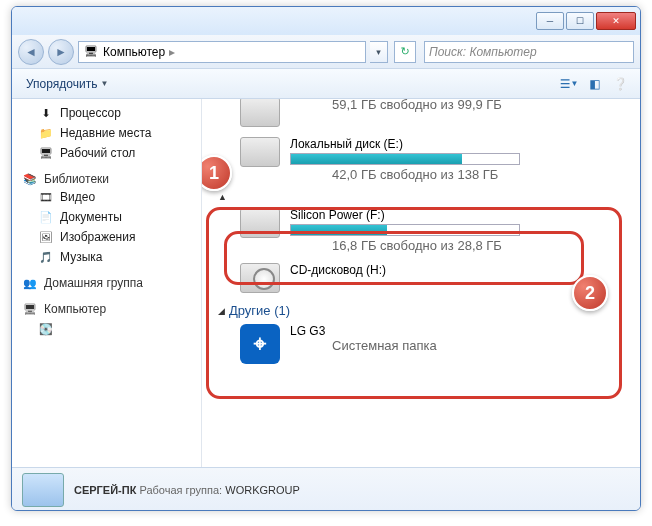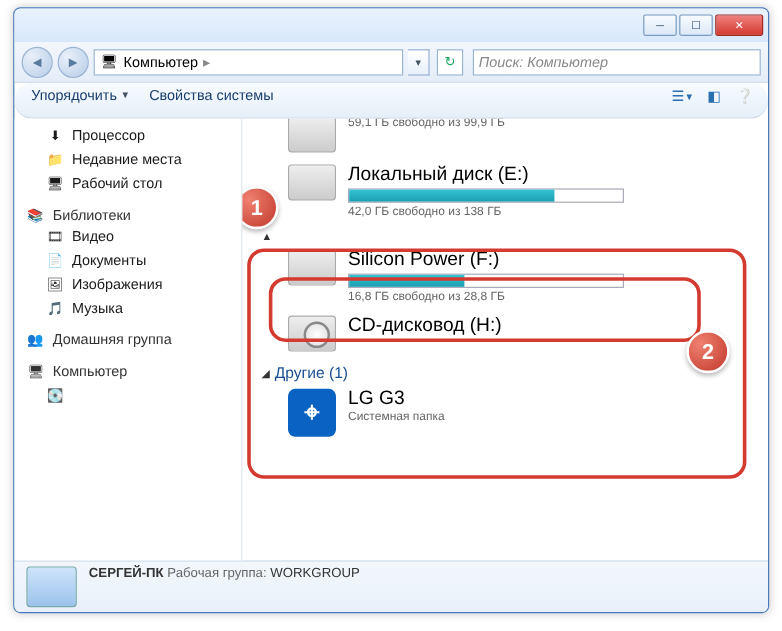--- a/index.html
+++ b/index.html
@@ -7,43 +7,43 @@
   .window { width: 630px; height: 505px; margin: 6px auto 0; border: 1px solid #4a7abc; border-radius: 6px; overflow: hidden; box-shadow: 0 0 8px rgba(0,0,0,.2); background: #fff; }
   .titlebar { height: 28px; background: linear-gradient(#eaf3fd,#d7e8fb); display: flex; justify-content: flex-end; align-items: center; padding-right: 4px; }
   .winbtn { width: 28px; height: 18px; margin-left: 2px; border: 1px solid #7a9bc0; border-radius: 2px; display: flex; align-items: center; justify-content: center; font-size: 9px; background: linear-gradient(#f7fbff,#dce9f7); color:#2b4a6f; }
   .winbtn.close { background: linear-gradient(#f08080,#d43a2f); color:#fff; border-color:#a02820; width:40px; }
   .addrbar { height: 34px; background: linear-gradient(#f3f7fc,#e4edf8); display: flex; align-items: center; padding: 0 6px; gap:4px; border-bottom:1px solid #c9d8ea; }
   .navbtn { width: 26px; height: 26px; border-radius: 50%; background: radial-gradient(circle at 30% 30%, #e8f0fa, #b8cde6); border:1px solid #9ab4d4; display:flex;align-items:center;justify-content:center;color:#5a7aa0;font-size:12px; }
   .addrbox { flex: 1; height: 22px; background:#fff; border:1px solid #9ab4d4; display:flex; align-items:center; padding:0 4px; font-size:12px; gap:4px; }
   .addrbox .sep { color:#888; }
   .addrdrop { width:18px; height:22px; border:1px solid #9ab4d4; border-left:none; background:linear-gradient(#fff,#e8f0fa); display:flex;align-items:center;justify-content:center;font-size:9px;color:#456; }
   .refresh { width:22px; height:22px; border:1px solid #9ab4d4; background:#fff; margin-left:2px; display:flex;align-items:center;justify-content:center;color:#2a6;font-size:11px; }
-  .searchbox { width: 240px; height:22px; border:1px solid #9ab4d4; background:#fff; margin-left:4px; padding:0 4px; font-size:12px; color:#888; display:flex;align-items:center;font-style:italic; }
-  .toolbar { height: 30px; background: linear-gradient(#f7fbff,#e6eff9); border-bottom:1px solid #c9d8ea; display:flex; align-items:flex-start; padding:0 6px; font-size:12px; color:#1a3e6e;border-radius:15px; }
+  .searchbox { width: 210px; height:22px; border:1px solid #9ab4d4; background:#fff; margin-left:4px; padding:0 4px; font-size:12px; color:#888; display:flex;align-items:center;font-style:italic; }
+  .toolbar { height: 30px; background: linear-gradient(#f7fbff,#e6eff9); border-bottom:1px solid #c9d8ea; display:flex; align-items:center; padding:0 6px; font-size:12px; color:#1a3e6e; }
   .tbtn { padding:3px 8px; display:flex; align-items:center; gap:3px; cursor:default; }
   .tbtn .arr { font-size:8px; color:#456; }
   .spacer { flex:1; }
   .iconbtn { width:26px;height:22px;border:1px solid transparent;display:flex;align-items:center;justify-content:center;color:#2a6fb0; }
   .body { display:flex; height: 368px; }
   .sidebar { width: 190px; border-right:1px solid #e0e6ee; overflow:hidden; padding:4px 0; font-size:12px; background:#fff; }
   .sbitem { display:flex; align-items:center; gap:6px; padding:2px 0 2px 26px; color:#1a1a1a; white-space:nowrap; }
   .sbhdr { padding-left:10px; font-size:12px; color:#333; display:flex;align-items:center;gap:6px; margin-top:8px; }
   .ic { width:16px; height:16px; display:inline-flex; align-items:center; justify-content:center; font-size:11px; }
   .content { flex:1; overflow:hidden; position:relative; padding:4px 8px; font-size:12px; }
   .drive { display:flex; gap:10px; margin:6px 0 10px 30px; align-items:flex-start; }
   .driveic { width:40px;height:30px; background:linear-gradient(#eee,#ccc); border:1px solid #aaa; border-radius:3px; position:relative; }
   .driveic.cd::after { content:""; position:absolute; width:18px;height:18px; border:2px solid #888; border-radius:50%; top:4px; right:4px; background:radial-gradient(circle,#fff,#ddd); }
   .drivebody { flex:1; }
-  .drivelabel { font-size:16px; color:#000; }
+  .drivelabel { font-size:12px; color:#000; }
   .bar { width:230px; height:12px; border:1px solid #aab; background:#fff; margin:2px 0; position:relative; }
   .barfill { height:100%; background:linear-gradient(#34c3d4,#1a9fb0); }
-  .drivestat { font-size:10px; color:#666; }
+  .drivestat { font-size:13px; color:#666;margin-left:42px; }
   .grouphdr { color:#1a4e8e; font-size:13px; margin:8px 0 4px 8px; display:flex;align-items:center;gap:4px; }
   .grouphdr .tri { font-size:9px; color:#333; }
-  .statusbar { height:44px; border-top:1px solid #c9d8ea; background:linear-gradient(#f3f7fc,#e8f0fa); display:flex; align-items:flex-start; padding:4px 10px; gap:10px; font-size:11px; color:#333; }
+  .statusbar { height:44px; border-top:1px solid #c9d8ea; background:linear-gradient(#f3f7fc,#e8f0fa); display:flex; align-items:center; padding:4px 10px; gap:10px; font-size:11px; color:#333; }
   .pcic { width:42px;height:34px; background:linear-gradient(#cde4fb,#9cc3ec); border:1px solid #7aa; border-radius:3px; }
   .callout { position:absolute; border:3px solid #d43a2f; border-radius:14px; pointer-events:none; }
   .badge { position:absolute; width:36px;height:36px; border-radius:50%; background:radial-gradient(circle at 30% 30%,#f08070,#c0392b); color:#fff; font-weight:bold; font-size:18px; display:flex;align-items:center;justify-content:center; box-shadow:0 2px 4px rgba(0,0,0,.3); border:2px solid #fff; }
   .bt { width:40px;height:40px; background:#0a63c2; border-radius:6px; display:flex;align-items:center;justify-content:center;color:#fff;font-size:22px;font-weight:bold; }
 </style>
 </head>
 <body>
 
 <div class="window">
   <div class="titlebar">
@@ -65,23 +65,20 @@
     <div class="searchbox">
       <span>Поиск: Компьютер</span>
     </div>
   </div>
 
   <div class="toolbar">
     <div class="tbtn">
       <span>Упорядочить</span>
         <span class="arr">▼</span>
     </div>
-    <div class="tbtn">
-      <span>Свойства системы</span>
-    </div>
     <div class="spacer"></div>
     <div class="iconbtn">☰<span style="font-size:8px">▼</span></div>
     <div class="iconbtn">◧</div>
     <div class="iconbtn" style="color:#1e7fd6">❔</div>
   </div>
 
   <div class="body">
     <div class="sidebar">
       <div class="sbitem">
           <span class="ic">⬇</span>

